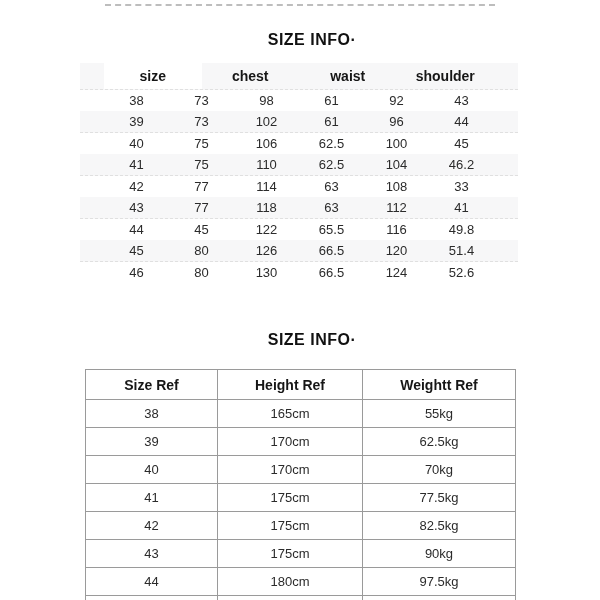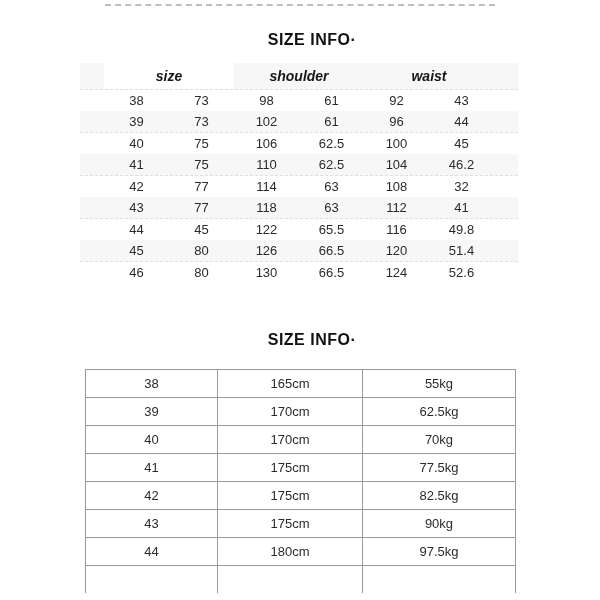--- a/index.html
+++ b/index.html
@@ -18,21 +18,21 @@
     font-size:16px;font-weight:bold;color:#111;letter-spacing:.5px;
   }
   .title-1{top:31px;}
   .title-2{top:331px;}
 
   
   .t1{position:absolute;top:63px;left:80px;width:438px;font-size:13px;}
   .t1-row{display:flex;padding:0 24px;}
   .t1-cell{flex:1;text-align:center;line-height:21px;height:21px;color:#2b2b2b;}
   .t1-head{background:#f7f7f8;border-bottom:1px dashed #e0e0e0;}
-  .t1-head .t1-cell{line-height:26px;height:26px;font-size:14px;font-weight:bold;color:#161616;font-style:italic;}
+  .t1-head .t1-cell{line-height:26px;height:26px;font-size:14px;font-weight:bold;color:#161616;}
   .t1-head .t1-cell.hl{background:#ffffff;}
   .t1-row.alt{background:#f7f7f8;}
   .t1-row.sep{border-bottom:1px dashed #e0e0e0;}
 
   
   .t2{
     position:absolute;top:369px;left:85px;
     border-collapse:collapse;table-layout:fixed;width:430px;
     font-size:13px;color:#2b2b2b;
   }
@@ -47,22 +47,23 @@
 </head>
 <body>
 
 <div class="top-divider"></div>
 
 <div class="section-title title-1">SIZE INFO·</div>
 
 <div class="t1">
   <div class="t1-row t1-head">
     <div class="t1-cell hl">size</div>
+    <div class="t1-cell">chest</div>
+    <div class="t1-cell">waist</div>
     <div class="t1-cell">shoulder</div>
-    <div class="t1-cell">waist</div>
   </div>
 
   <div class="t1-row">
     <div class="t1-cell">38</div>
     <div class="t1-cell">73</div>
     <div class="t1-cell">98</div>
     <div class="t1-cell">61</div>
     <div class="t1-cell">92</div>
     <div class="t1-cell">43</div>
   </div>
@@ -89,21 +90,21 @@
     <div class="t1-cell">62.5</div>
     <div class="t1-cell">104</div>
     <div class="t1-cell">46.2</div>
   </div>
   <div class="t1-row">
     <div class="t1-cell">42</div>
     <div class="t1-cell">77</div>
     <div class="t1-cell">114</div>
     <div class="t1-cell">63</div>
     <div class="t1-cell">108</div>
-    <div class="t1-cell">32</div>
+    <div class="t1-cell">33</div>
   </div>
   <div class="t1-row alt sep">
     <div class="t1-cell">43</div>
     <div class="t1-cell">77</div>
     <div class="t1-cell">118</div>
     <div class="t1-cell">63</div>
     <div class="t1-cell">112</div>
     <div class="t1-cell">41</div>
   </div>
   <div class="t1-row">
@@ -134,20 +135,25 @@
 
 <div class="section-title title-2">SIZE INFO·</div>
 
 <table class="t2">
   <colgroup>
       <col style="width:132px">
       <col style="width:145px">
       <col style="width:153px">
     </colgroup>
   <tbody>
+      <tr>
+    <th>Size Ref</th>
+    <th>Height Ref</th>
+    <th>Weightt Ref</th>
+  </tr>
   <tr>
     <td>38</td>
     <td>165cm</td>
     <td>55kg</td>
   </tr>
   <tr>
     <td>39</td>
     <td>170cm</td>
     <td>62.5kg</td>
   </tr>

